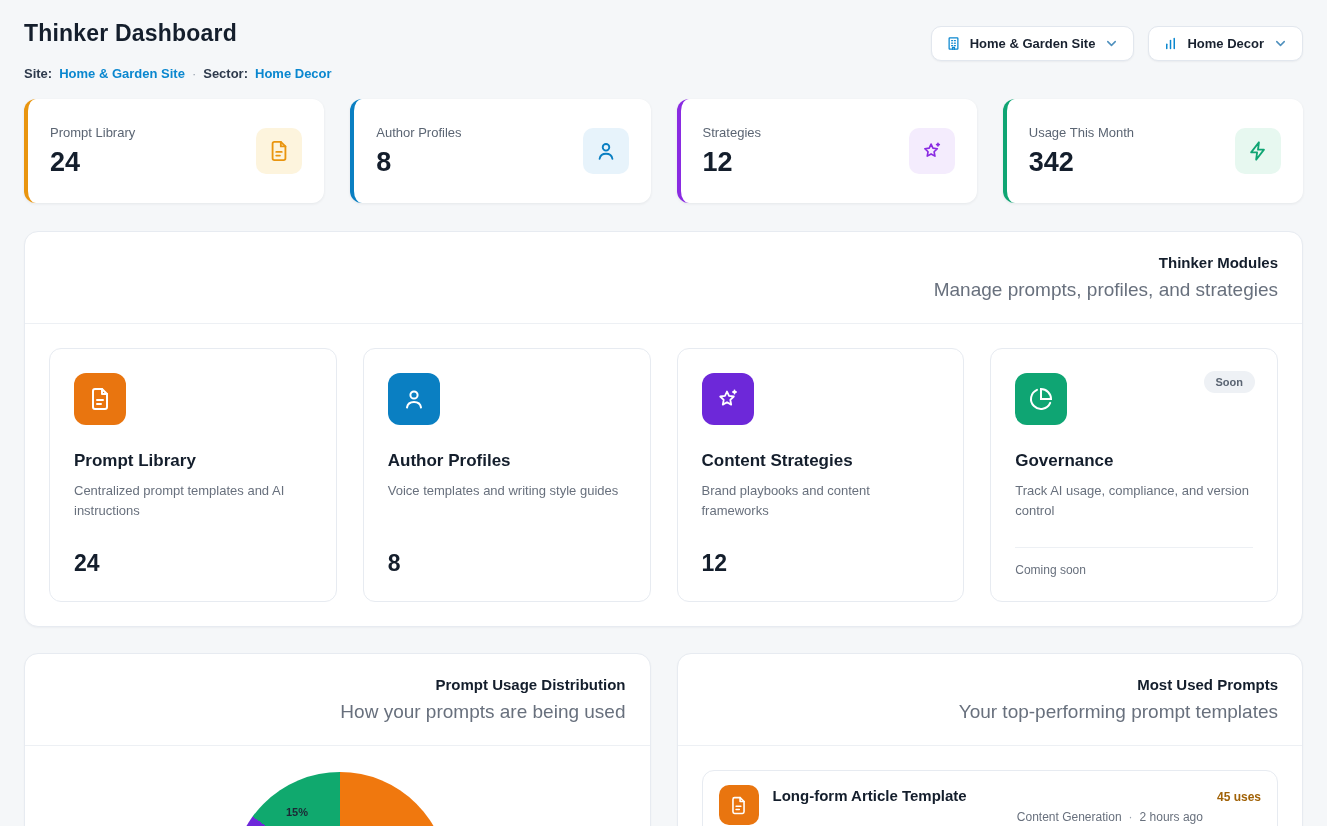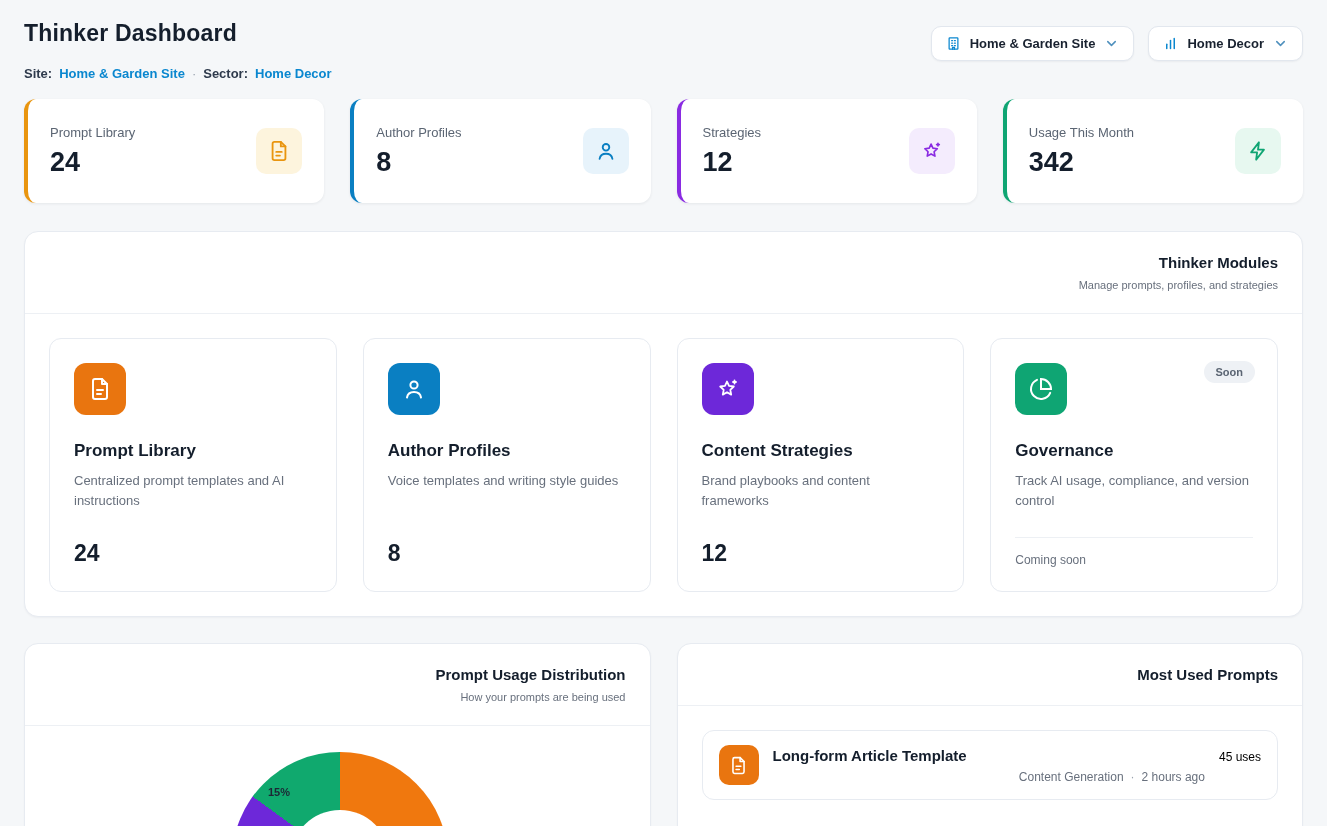--- a/index.html
+++ b/index.html
@@ -42,21 +42,21 @@
   .stat-icon { width:46px; height:46px; border-radius:10px; display:flex; align-items:center; justify-content:center; }
   .stat-icon svg { width:22px; height:22px; }
 
   
   .panel {
     background:#fff; border:1px solid #e7ebf1; border-radius:14px;
     margin-top:28px; box-shadow:0 1px 2px rgba(16,24,40,.04); overflow:hidden;
   }
   .panel-header { padding:22px 24px;text-align:right; }
   .panel-title { font-size:15px; font-weight:700; color:#141e2c; }
-  .panel-sub { font-size:11px; color:#68707d; margin-top:8px; }
+  .panel-sub { font-size:19px; color:#68707d; margin-top:8px; }
   .divider { height:1px; background:#edf0f4; }
   .panel-body { padding:24px; display:grid; grid-template-columns:repeat(4,1fr); gap:26px; }
   .module-card {
     position:relative; border:1px solid #e7ebf1; border-radius:12px;
     padding:24px; height:254px; display:flex; flex-direction:column;
     background:#fff; cursor:pointer;
   }
   .module-icon {
     width:52px; height:52px; border-radius:12px;
     display:flex; align-items:center; justify-content:center; color:#fff; flex:0 0 auto;
@@ -75,36 +75,36 @@
 
   
   .bottom { display:grid; grid-template-columns:1fr 1fr; gap:26px; margin-top:26px; }
   .bottom-card {
     background:#fff; border:1px solid #e7ebf1; border-radius:14px;
     height:420px; overflow:hidden; box-shadow:0 1px 2px rgba(16,24,40,.04);
   }
   .chart-body { position:relative; height:330px; }
   .donut { position:absolute; left:207px; top:26px; width:216px; height:216px; border-radius:50%; }
   .donut::after { content:""; position:absolute; inset:58px; background:#fff; border-radius:50%; }
-  .donut-label { position:absolute; left:36px; top:34px; font-size:11px; font-weight:700; color:#1d2735; z-index:2; }
+  .donut-label { position:absolute; left:54px; top:34px; font-size:11px; font-weight:700; color:#1d2735; z-index:2; }
 
   .prompt-list { padding:24px; }
   .prompt-item {
     border:1px solid #e7ebf1; border-radius:12px; padding:14px 16px;
     display:flex; align-items:center; gap:14px; cursor:pointer; background:#fff;
   }
   .prompt-icon {
     width:40px; height:40px; border-radius:10px; background:#e9750f; color:#fff;
     display:flex; align-items:center; justify-content:center; flex:0 0 40px;
   }
   .prompt-icon svg { width:19px; height:19px; }
   .prompt-info { flex:1; }
   .prompt-title { font-size:15px; font-weight:700; color:#141e2c; }
   .prompt-meta { margin-top:6px; font-size:12px; color:#68707d; display:flex; gap:7px; align-items:center;justify-content:flex-end; }
-  .prompt-uses { font-size:12px; font-weight:400; color:#000000; align-self:flex-start; margin-top:5px; }
+  .prompt-uses { font-size:12px; font-weight:700; color:#a16207; align-self:flex-start; margin-top:5px; }
 </style>
 </head>
 <body>
 
 <div class="page">
 
   <div class="topbar">
     <div>
       <div class="page-title">Thinker Dashboard</div>
       <div class="subtitle">
@@ -278,20 +278,21 @@
       <div class="chart-body">
         <div class="donut" style="background: conic-gradient(rgb(240, 120, 14) 0%, rgb(240, 120, 14) 44%, rgb(10, 127, 194) 44%, rgb(10, 127, 194) 77%, rgb(109, 40, 217) 77%, rgb(109, 40, 217) 85%, rgb(16, 169, 110) 85%, rgb(16, 169, 110) 100%);">
           <span class="donut-label">15%</span>
         </div>
       </div>
     </div>
 
     <div class="bottom-card">
       <div class="panel-header">
         <div class="panel-title">Most Used Prompts</div>
+        <div class="panel-sub">Your top-performing prompt templates</div>
       </div>
       <div class="divider"></div>
       <div class="prompt-list">
         <div class="prompt-item">
           <div class="prompt-icon">
             <svg viewBox="0 0 24 24" fill="none" stroke="currentColor" stroke-width="2" stroke-linecap="round" stroke-linejoin="round">
                 <path d="M14 2H7a2 2 0 0 0-2 2v16a2 2 0 0 0 2 2h10a2 2 0 0 0 2-2V7z"></path>
                 <path d="M14 2v5h5"></path>
                 <line x1="9" y1="13" x2="15" y2="13"></line>
                 <line x1="9" y1="17" x2="13" y2="17"></line>

